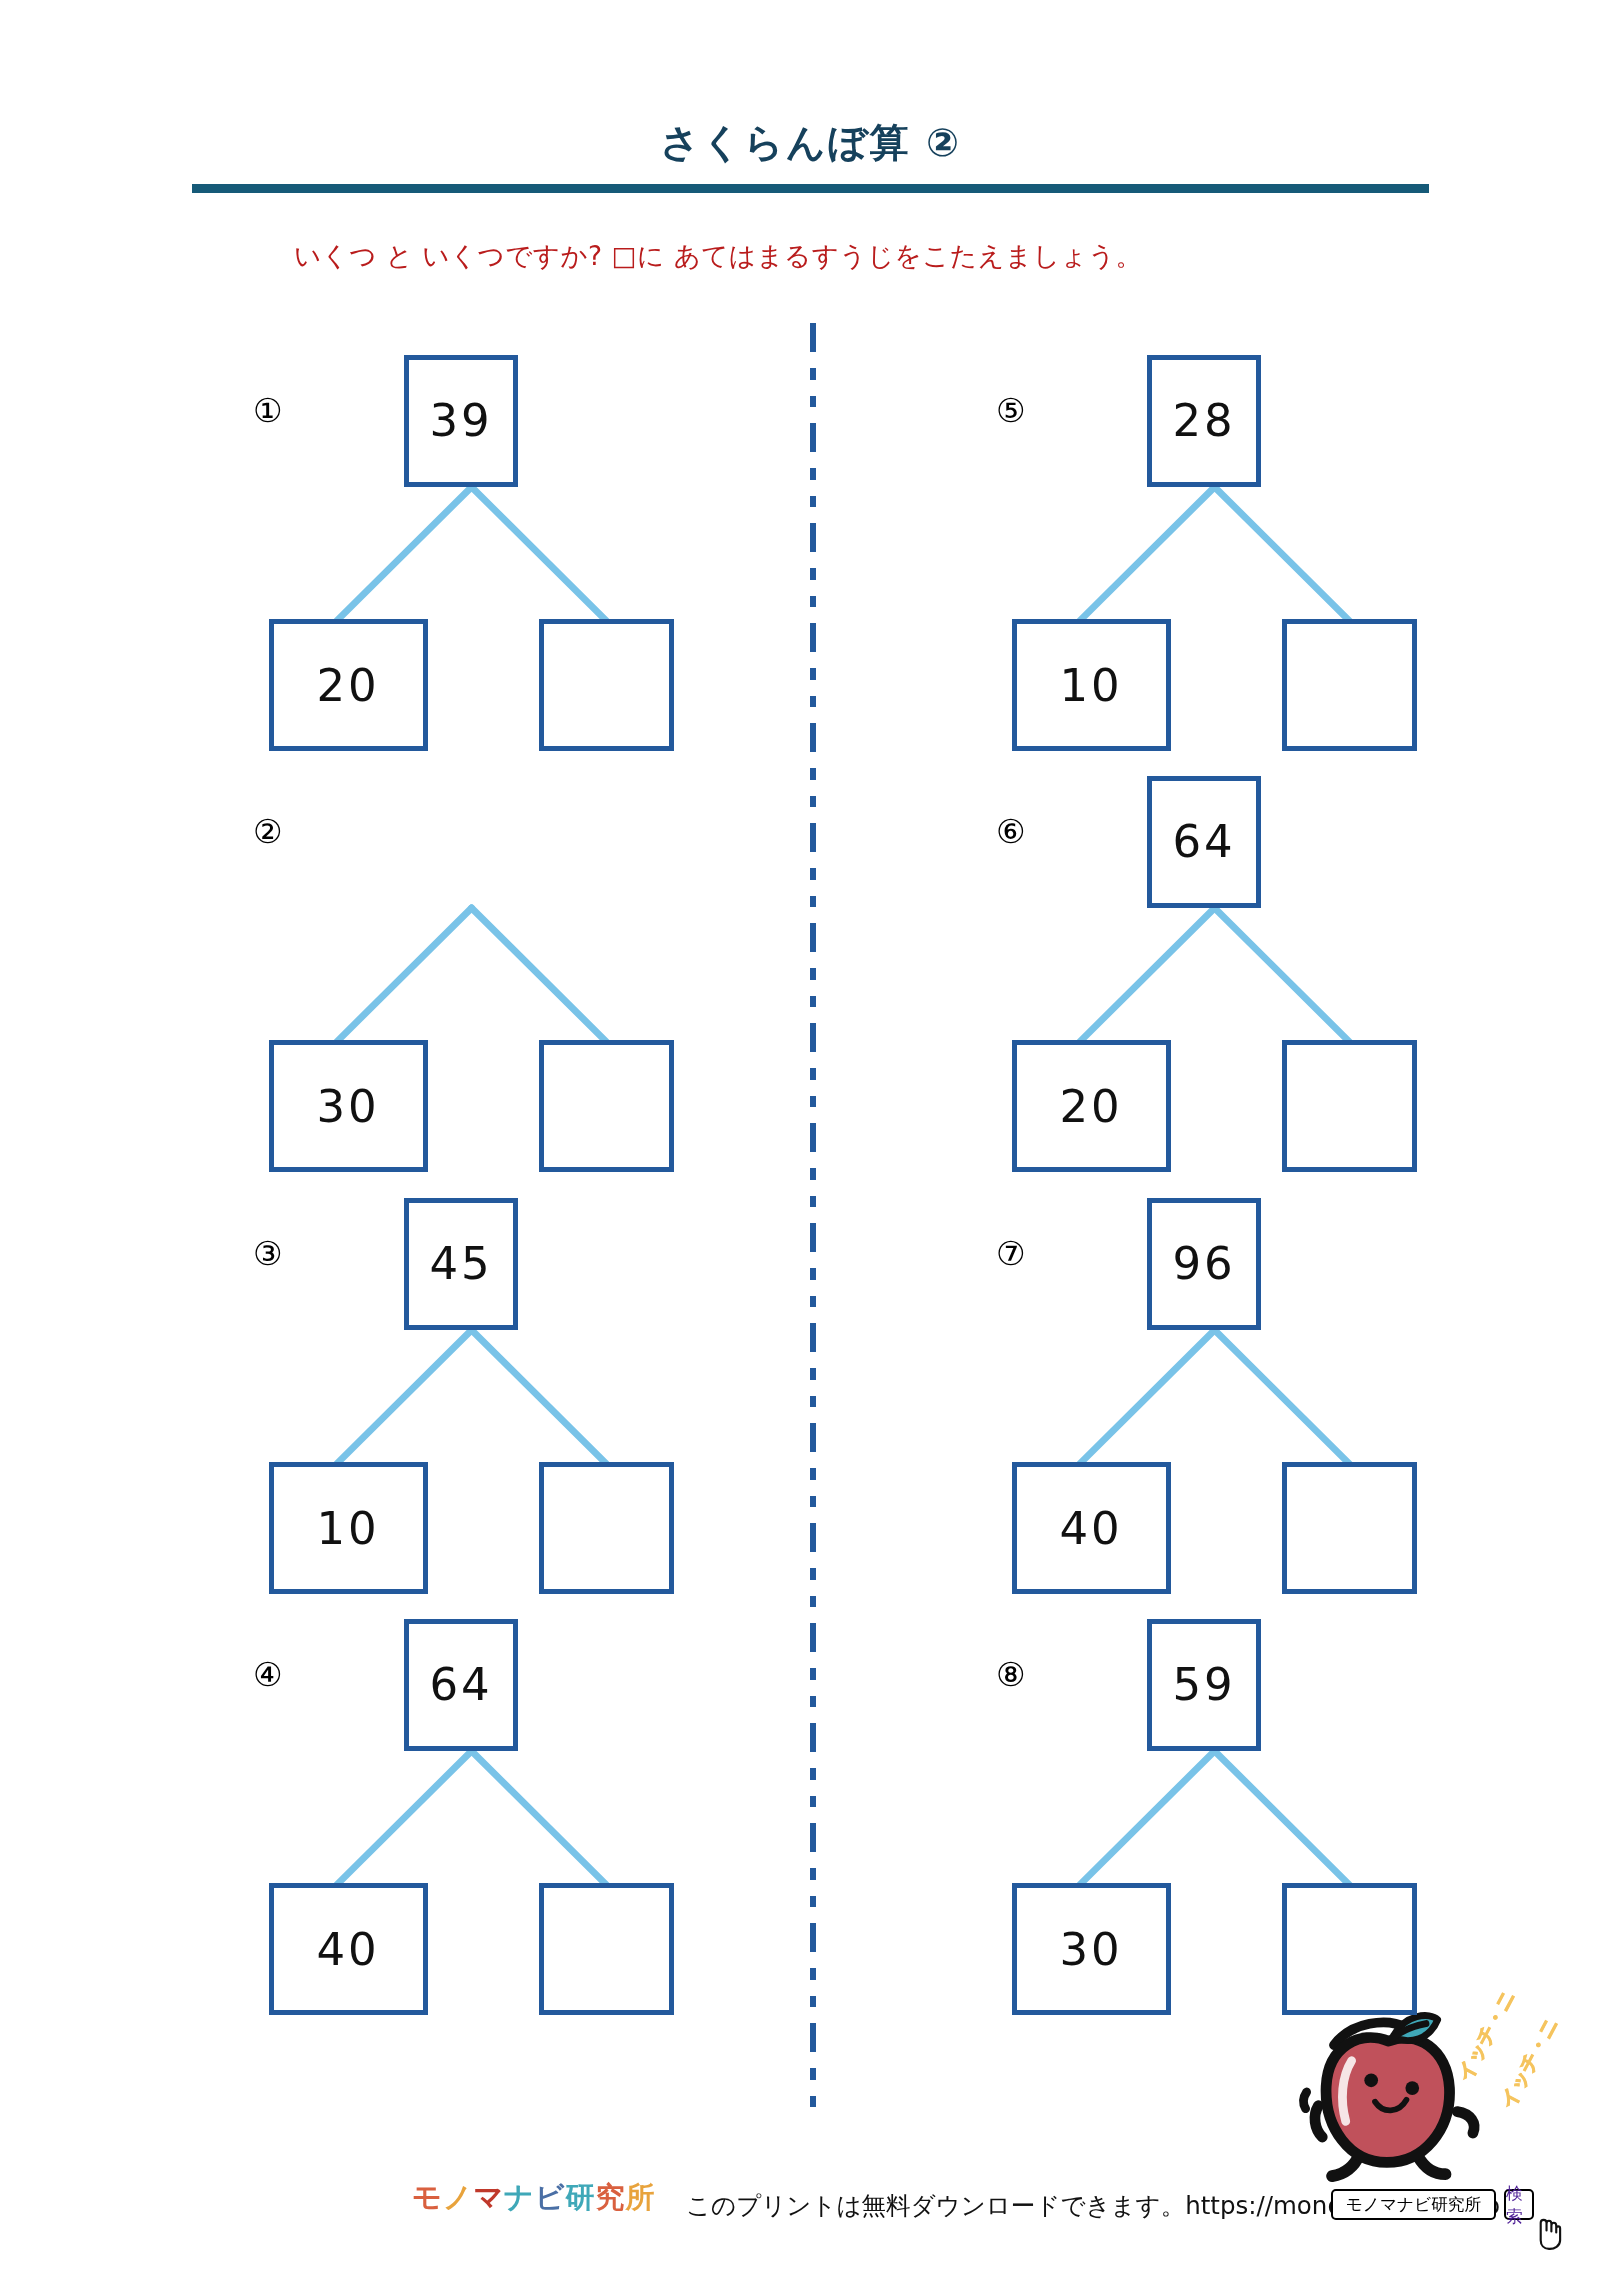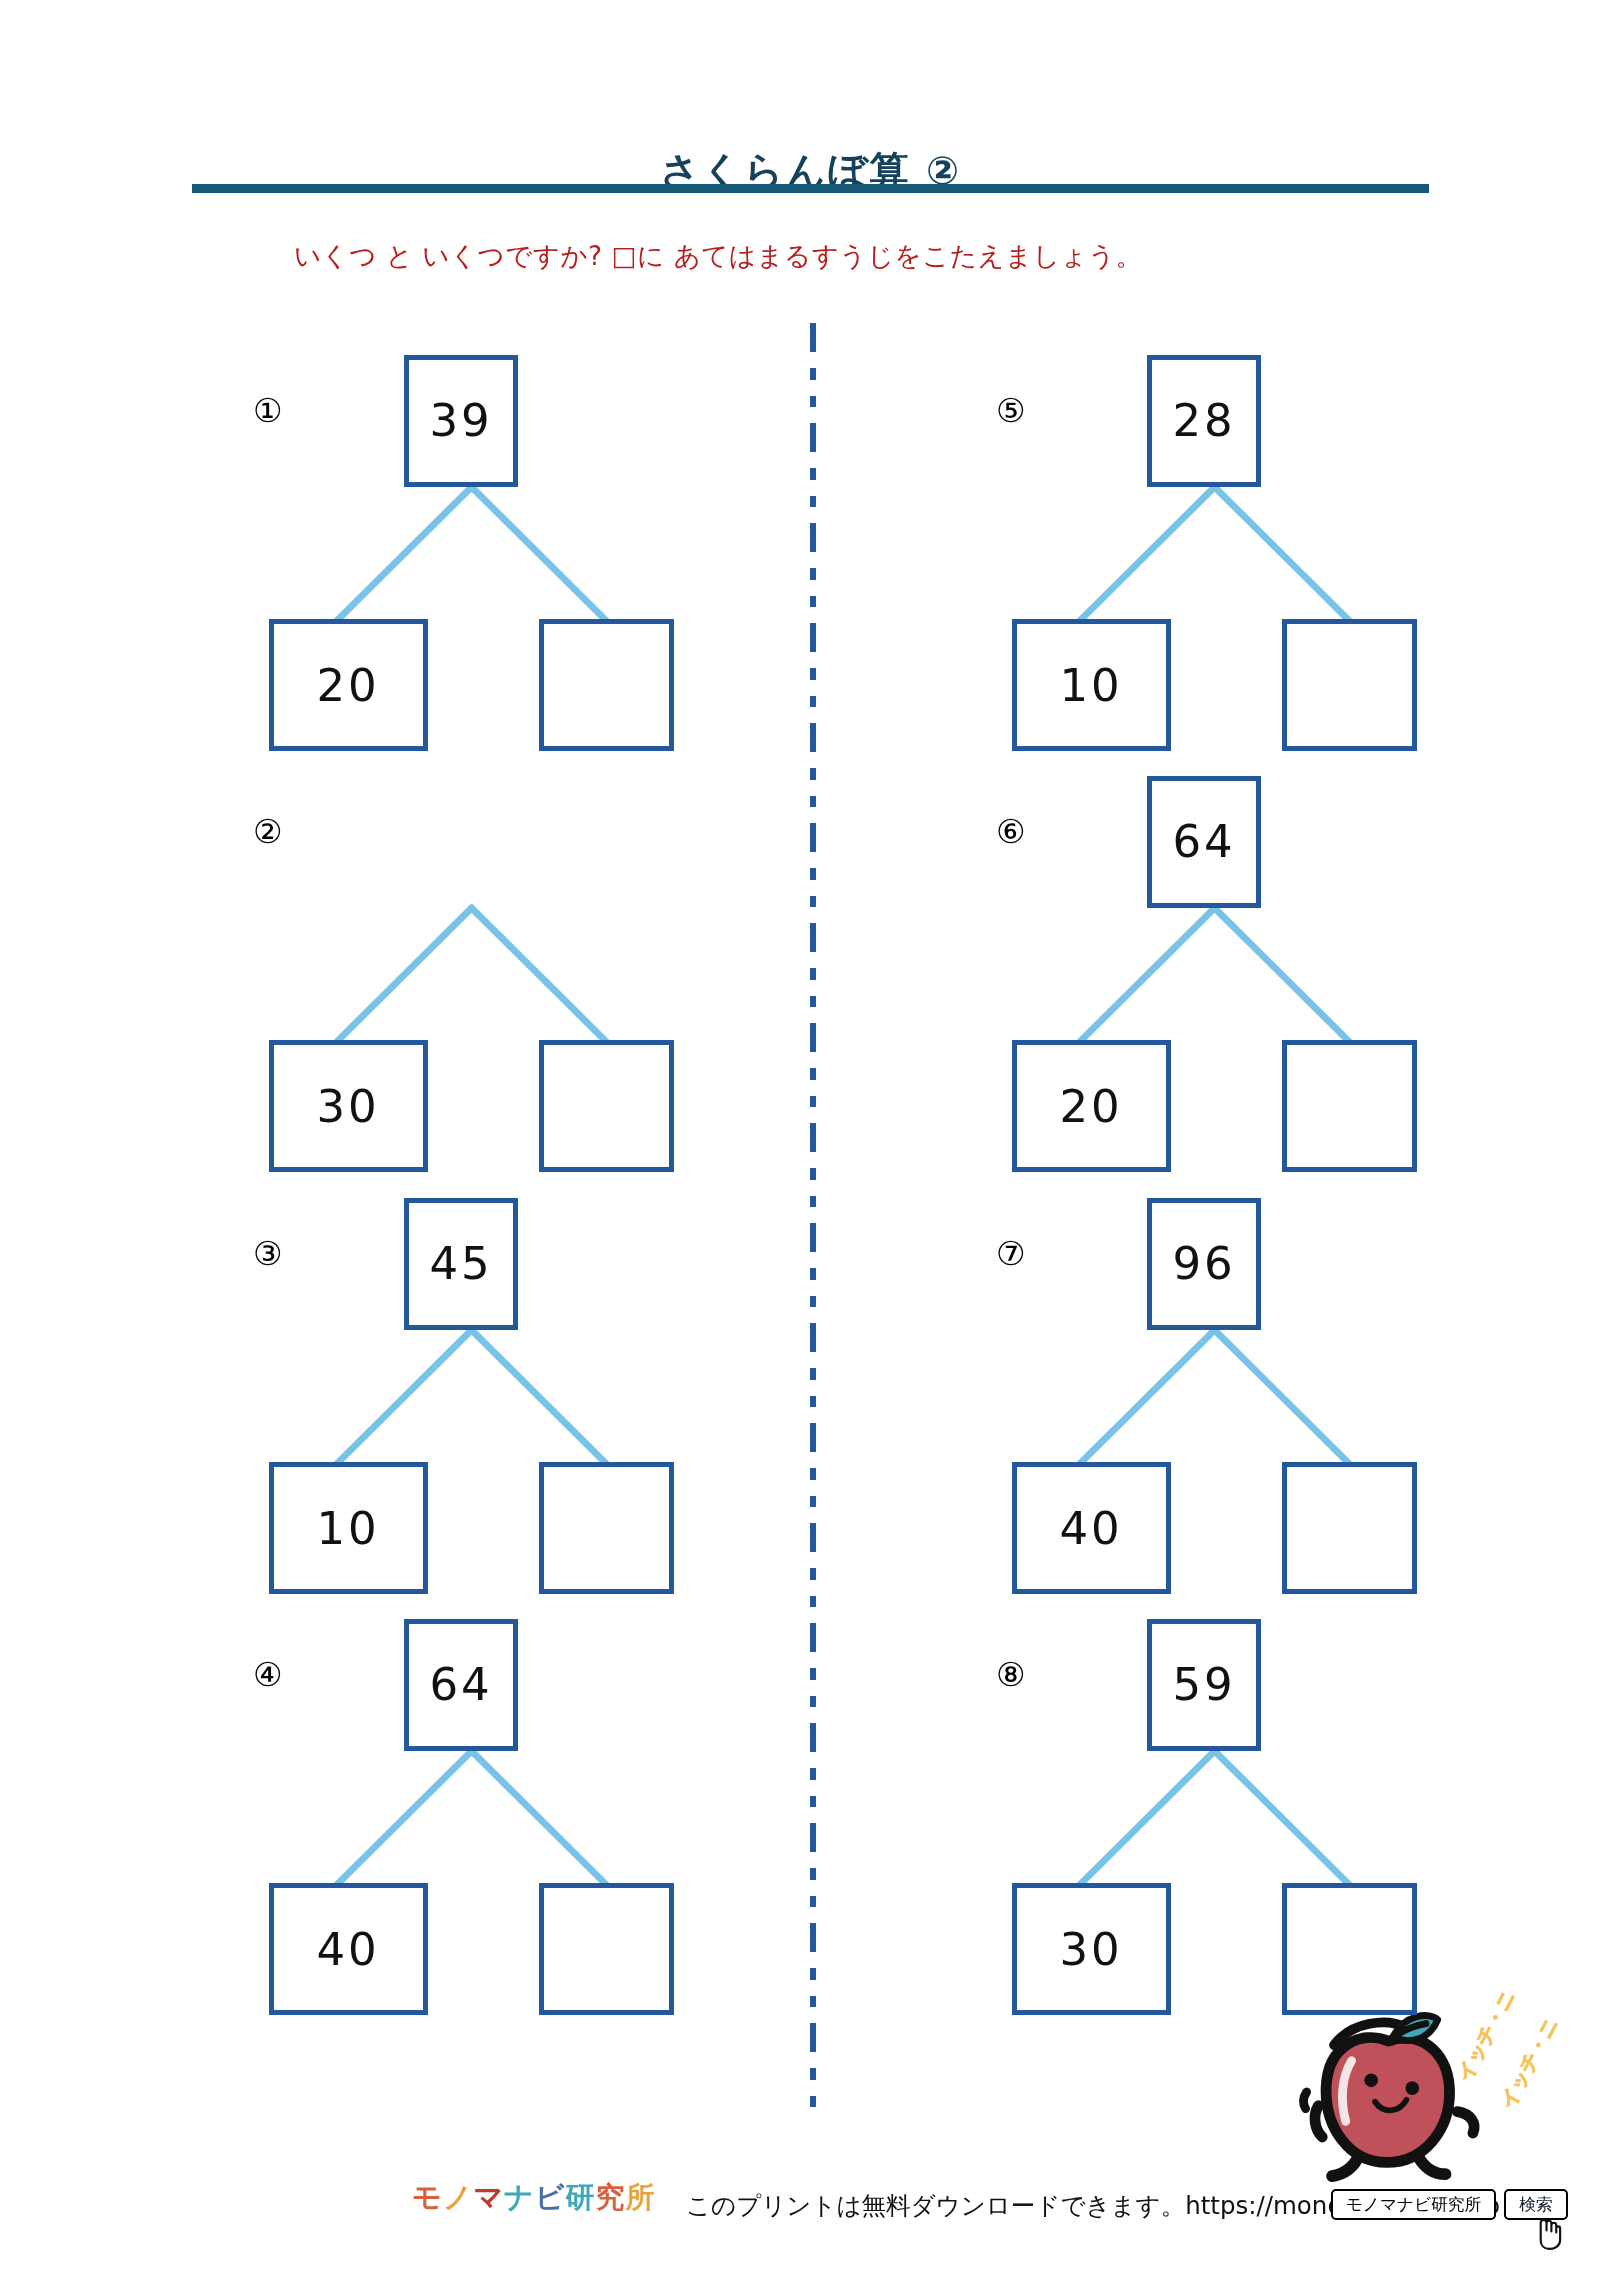--- a/index.html
+++ b/index.html
@@ -19,21 +19,20 @@
   .sheet-title {
     position: absolute;
     left: 0;
     right: 0;
     top: 116px;
     text-align: center;
     font-size: 39px;
     font-weight: 700;
     color: #16415c;
     letter-spacing: 2px;
-    margin-top: 28px;
   }
   .title-rule {
     position: absolute;
     left: 192px;
     right: 192px;
     top: 184px;
     height: 8.8px;
     background: #165a78;
   }
 
@@ -165,31 +164,31 @@
     display: flex;
     align-items: center;
     justify-content: center;
     font-size: 16.7px;
     color: #000000;
   }
   .search-button {
     position: absolute;
     left: 173px;
     top: 0;
-    width: 64px;
+    width: 30px;
     height: 31px;
     box-sizing: border-box;
     border: 2px solid #000000;
     border-radius: 4.9px;
     background: #ffffff;
     display: flex;
     align-items: center;
     justify-content: center;
     font-size: 16.7px;
-    color: #0f172a;
+    color: #4c1d95;
   }
   .cursor-hand {
     position: absolute;
     left: 200px;
     top: 21.6px;
     width: 33px;
     height: 39px;
   }
 
   

